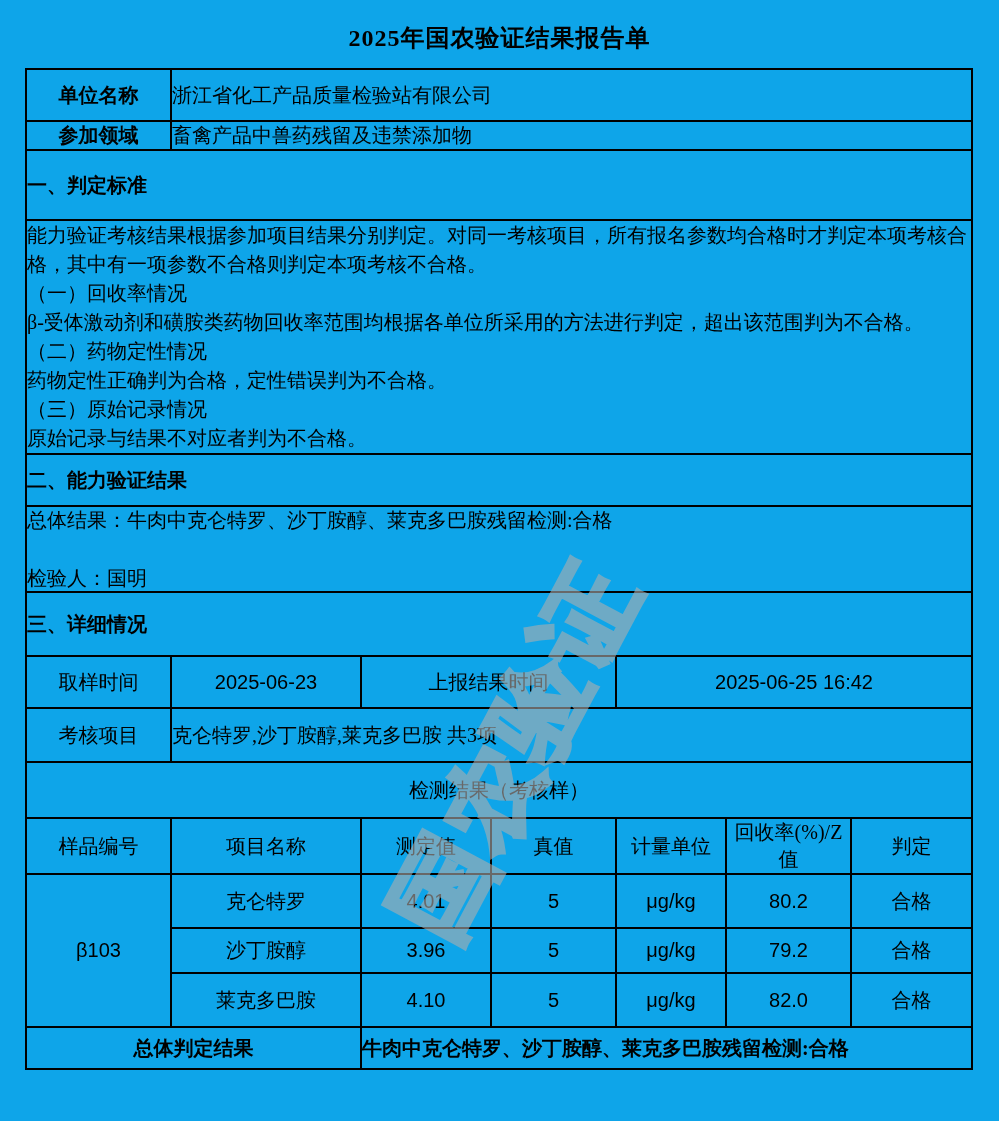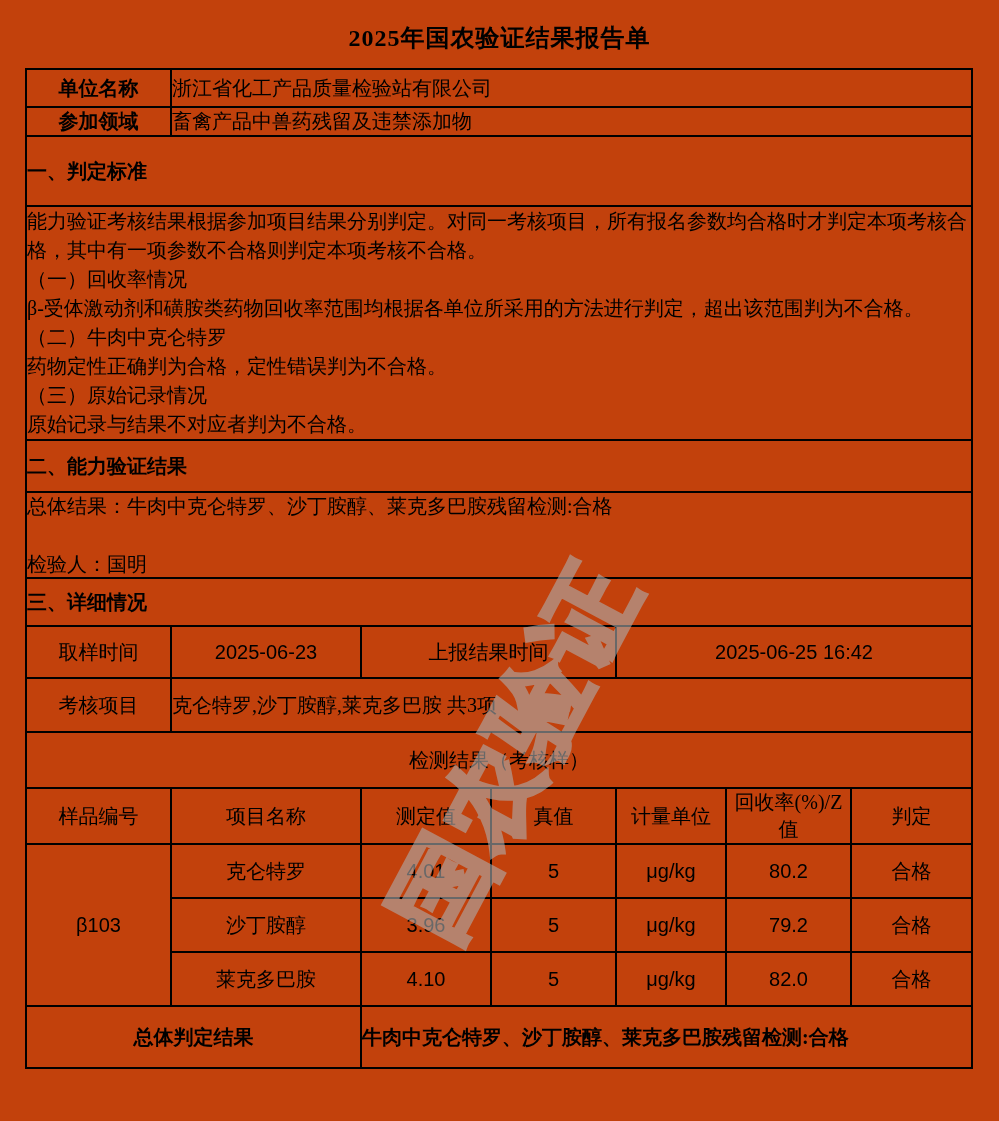--- a/index.html
+++ b/index.html
@@ -4,21 +4,21 @@
 <style>
   html, body {
     margin: 0;
     padding: 0;
     background: #ffffff;
   }
   .page {
     position: relative;
     width: 999px;
     height: 1121px;
-    background: #c2410c;
+    background: #0ea5e9;
     color: #000;
     font-family: "Liberation Serif", "DejaVu Serif", serif;
     overflow: hidden;
   }
   .doc-title {
     position: absolute;
     top: 22px;
     left: 0;
     width: 100%;
     text-align: center;
@@ -96,58 +96,58 @@
       <col style="width:145px">
       <col style="width:190px">
       <col style="width:130px">
       <col style="width:125px">
       <col style="width:110px">
       <col style="width:125px">
       <col style="width:121px">
     </colgroup>
 
     <tbody>
-        <tr style="height:38px">
+        <tr style="height:52px">
       <td class="center bold">单位名称</td>
       <td colspan="6" class="pad-left">浙江省化工产品质量检验站有限公司</td>
     </tr>
 
     <tr style="height:28px">
       <td class="center bold">参加领域</td>
       <td colspan="6" class="pad-left">畜禽产品中兽药残留及违禁添加物</td>
     </tr>
 
     <tr style="height:70px">
       <td colspan="7" class="section-heading">一、判定标准</td>
     </tr>
 
     <tr style="height:220px">
       <td colspan="7" class="criteria-cell">
         <div>能力验证考核结果根据参加项目结果分别判定。对同一考核项目，所有报名参数均合格时才判定本项考核合格，其中有一项参数不合格则判定本项考核不合格。</div>
         <div>（一）回收率情况</div>
         <div>β-受体激动剂和磺胺类药物回收率范围均根据各单位所采用的方法进行判定，超出该范围判为不合格。</div>
-        <div>（二）牛肉中克仑特罗</div>
+        <div>（二）药物定性情况</div>
         <div>药物定性正确判为合格，定性错误判为不合格。</div>
         <div>（三）原始记录情况</div>
         <div>原始记录与结果不对应者判为不合格。</div>
       </td>
     </tr>
 
     <tr style="height:52px">
       <td colspan="7" class="section-heading">二、能力验证结果</td>
     </tr>
 
     <tr style="height:84px">
       <td colspan="7" class="result-cell">
         <div>总体结果：牛肉中克仑特罗、沙丁胺醇、莱克多巴胺残留检测:合格</div>
         <div class="inspector-line">检验人：国明</div>
       </td>
     </tr>
 
-    <tr style="height:48px">
+    <tr style="height:64px">
       <td colspan="7" class="section-heading">三、详细情况</td>
     </tr>
 
     <tr style="height:52px">
       <td class="center">取样时间</td>
       <td class="center num">2025-06-23</td>
       <td colspan="2" class="center">上报结果时间</td>
       <td colspan="3" class="center num">2025-06-25 16:42</td>
     </tr>
 
@@ -173,38 +173,38 @@
     <tr style="height:54px">
       <td rowspan="3" class="center num">β103</td>
       <td class="center">克仑特罗</td>
       <td class="center num">4.01</td>
       <td class="center num">5</td>
       <td class="center num">μg/kg</td>
       <td class="center num">80.2</td>
       <td class="center">合格</td>
     </tr>
 
-    <tr style="height:54px">
+    <tr style="height:45px">
       <td class="center">沙丁胺醇</td>
       <td class="center num">3.96</td>
       <td class="center num">5</td>
       <td class="center num">μg/kg</td>
       <td class="center num">79.2</td>
       <td class="center">合格</td>
     </tr>
 
     <tr style="height:54px">
       <td class="center">莱克多巴胺</td>
       <td class="center num">4.10</td>
       <td class="center num">5</td>
       <td class="center num">μg/kg</td>
       <td class="center num">82.0</td>
       <td class="center">合格</td>
     </tr>
 
-    <tr style="height:62px">
+    <tr style="height:42px">
       <td colspan="2" class="center bold">总体判定结果</td>
       <td colspan="5" class="bold pad-left">牛肉中克仑特罗、沙丁胺醇、莱克多巴胺残留检测:合格</td>
     </tr>
 
   </tbody>
     </table>
 </div>
 
 </body></html>

